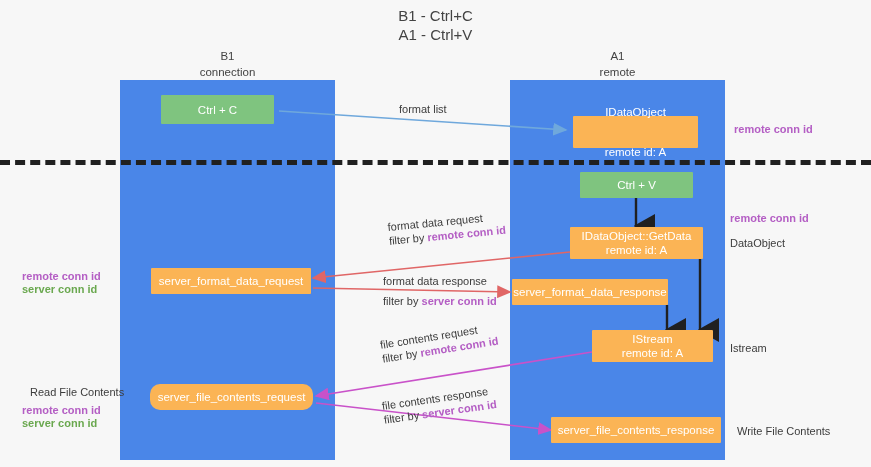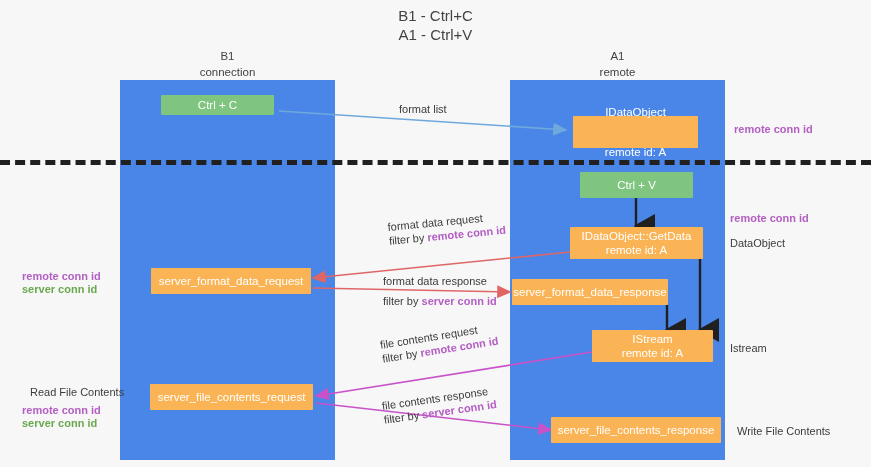--- a/index.html
+++ b/index.html
@@ -89,21 +89,21 @@
 
     <path d="M667,305 L667,330" stroke="#202020" stroke-width="2.4" fill="none" marker-end="url(#ah-black)"></path>
 
     <path d="M700,256 L700,300 L700,330" stroke="#202020" stroke-width="2.4" fill="none" marker-end="url(#ah-black)"></path>
 
     <line x1="592" y1="352" x2="316" y2="396" stroke="#c952c9" stroke-width="1.6" marker-end="url(#ah-purple)"></line>
 
     <line x1="316" y1="403" x2="551" y2="430" stroke="#c952c9" stroke-width="1.6" marker-end="url(#ah-purple)"></line>
   </svg>
 
-  <div class="node green" style="left:161px;top:95px;width:113px;height:20px;">
+  <div class="node green" style="left:161px;top:95px;width:113px;height:29px;">
     <span>Ctrl + C</span>
   </div>
 
   <div class="node orange" style="left:573px;top:116px;width:125px;height:32px;gap:26px;">
     <span>IDataObject</span>
     <span class="l2">remote id: A</span>
   </div>
 
   <div class="node green" style="left:580px;top:172px;width:113px;height:26px;">
     <span>Ctrl + V</span>
@@ -120,21 +120,21 @@
 
   <div class="node orange" style="left:512px;top:279px;width:156px;height:26px;">
     <span>server_format_data_response</span>
   </div>
 
   <div class="node orange" style="left:592px;top:330px;width:121px;height:32px;">
     <span>IStream</span>
     <span class="l2">remote id: A</span>
   </div>
 
-  <div class="node orange" style="left:150px;top:384px;width:163px;height:26px;">
+  <div class="node orange" style="left:150px;top:384px;width:163px;height:26px;border-radius:10px;">
     <span>server_file_contents_request</span>
   </div>
 
   <div class="node orange" style="left:551px;top:417px;width:170px;height:26px;">
     <span>server_file_contents_response</span>
   </div>
 
   <div class="edgelabel" style="left:399px;top:102px;">
     <span>format list</span>
   </div>

